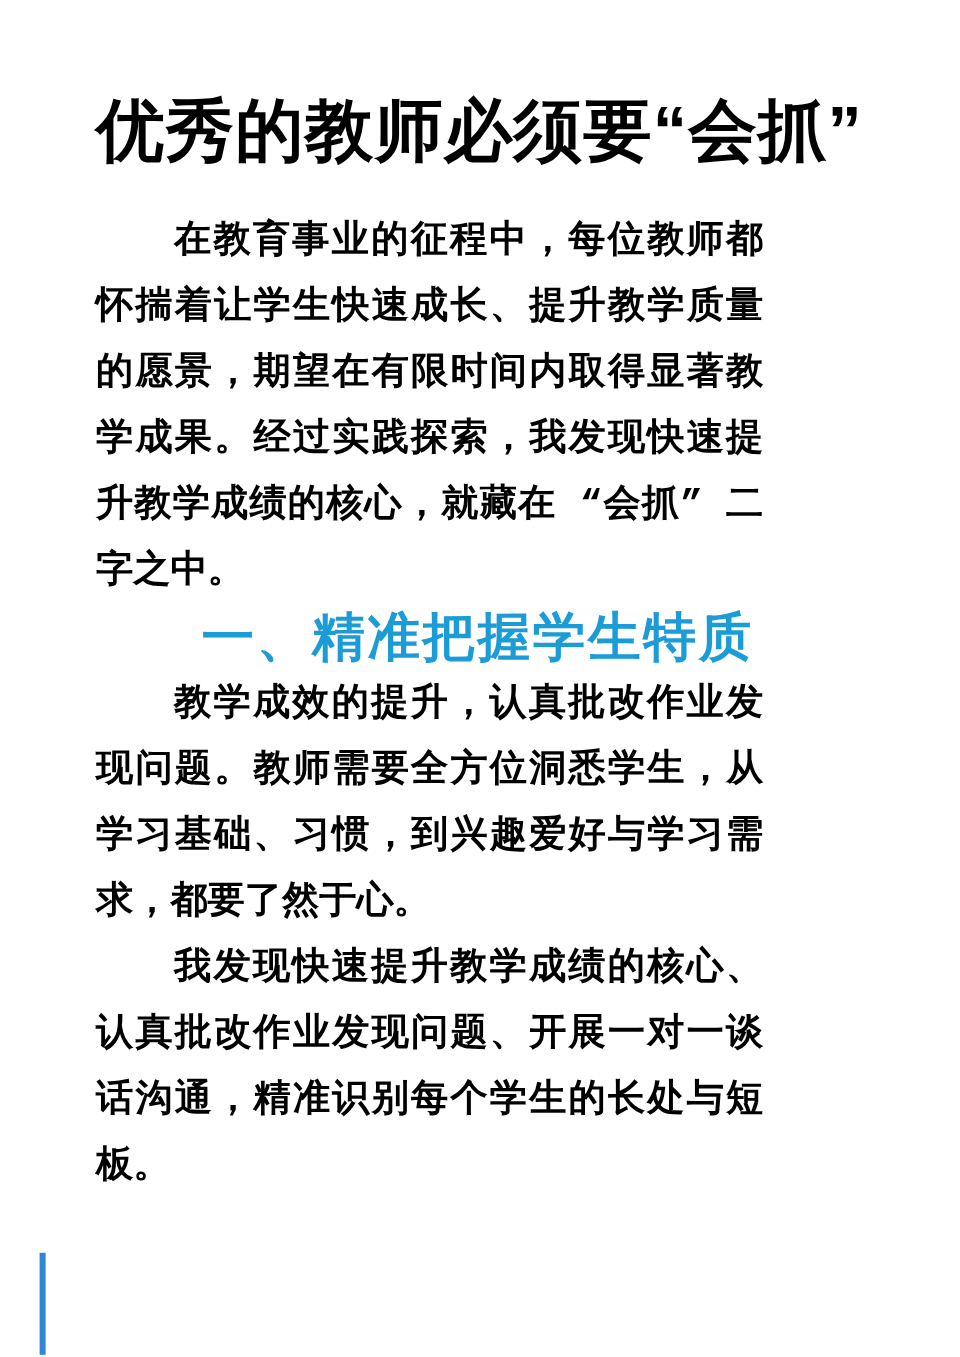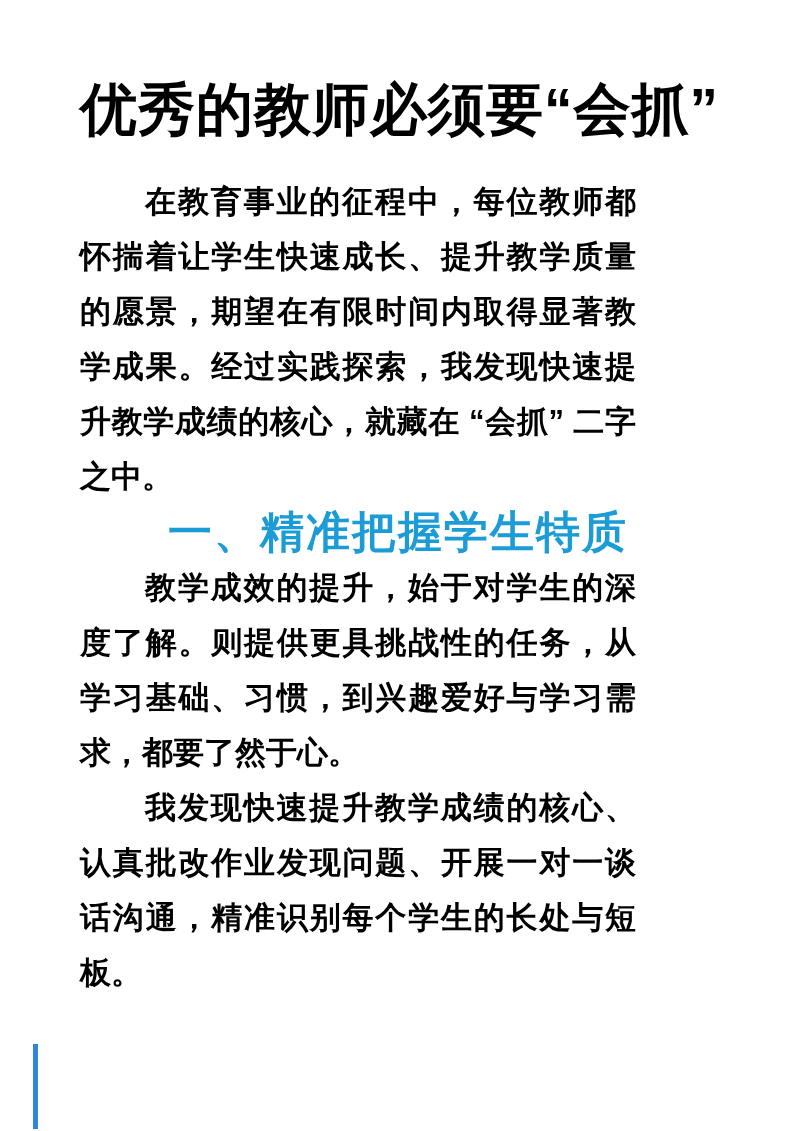--- a/index.html
+++ b/index.html
@@ -23,21 +23,21 @@
     font-family: "Liberation Sans", "DejaVu Sans", sans-serif;
     font-weight: 800;
     font-size: 57px;
     line-height: 78px;
     letter-spacing: 1px;
     text-align: center;
     margin: 0 0 26px 0;
     white-space: nowrap;
   }
   .par {
-    font-family: Liberation Sans, sans-serif;
+    font-family: Liberation Mono, monospace;
     font-weight: 600;
     font-size: 31px;
     line-height: 55px;
     text-align: justify;
     text-indent: 2.1em;
     margin: 0;
   }
   .heading {
     font-family: "Liberation Sans", "DejaVu Sans", sans-serif;
     color: var(--heading, #1b9cd6);
@@ -60,19 +60,19 @@
 </head>
 <body>
 
 <div class="page">
   <h1 class="title">优秀的教师必须要“会抓”</h1>
 
   <p class="par">在教育事业的征程中，每位教师都怀揣着让学生快速成长、提升教学质量的愿景，期望在有限时间内取得显著教学成果。经过实践探索，我发现快速提升教学成绩的核心，就藏在 “会抓” 二字之中。</p>
 
   <h2 class="heading">一、精准把握学生特质</h2>
 
-  <p class="par">教学成效的提升，始于对学生的深度了解。则提供更具挑战性的任务，从学习基础、习惯，到兴趣爱好与学习需求，都要了然于心。</p>
+  <p class="par">教学成效的提升，认真批改作业发现问题。教师需要全方位洞悉学生，从学习基础、习惯，到兴趣爱好与学习需求，都要了然于心。</p>
 
   <p class="par">我发现快速提升教学成绩的核心、认真批改作业发现问题、开展一对一谈话沟通，精准识别每个学生的长处与短板。</p>
 
 </div>
 
 <div class="cursor-bar"></div>
 
 </body></html>

